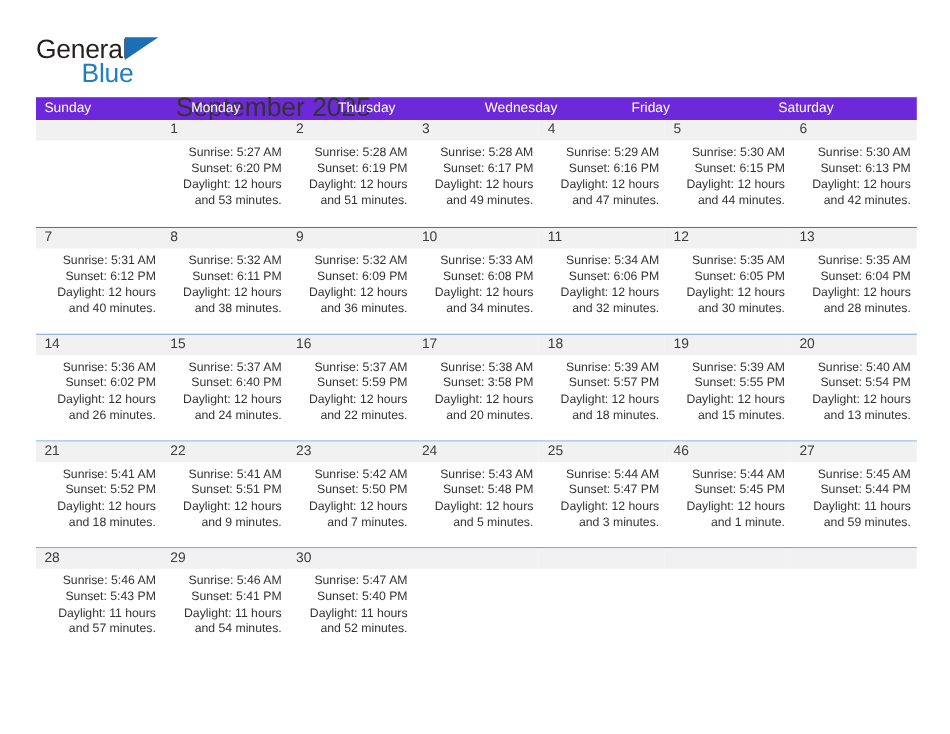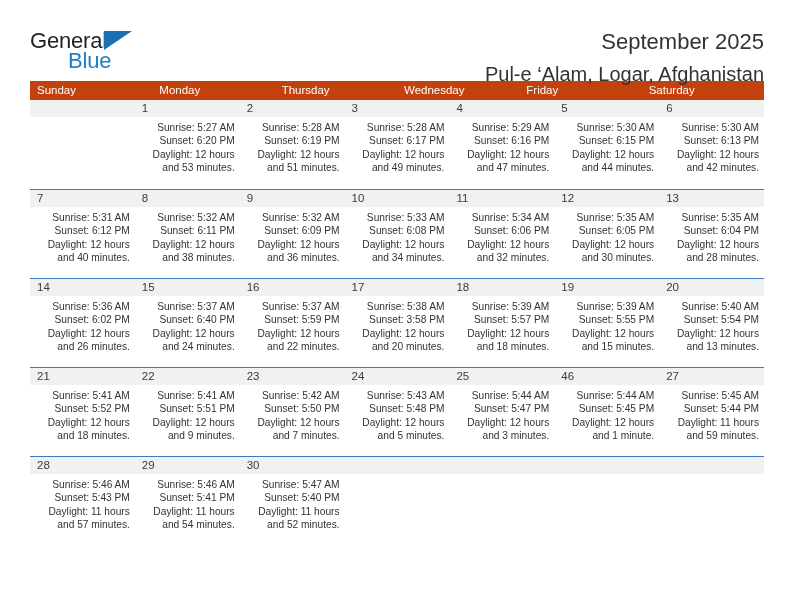--- a/index.html
+++ b/index.html
@@ -23,20 +23,21 @@
   }
 
   
   .header {
     display: flex;
     align-items: flex-start;
     justify-content: space-between;
     padding: 28px 28px 0 30px;
     height: 72px;
     box-sizing: border-box;
+    flex-direction: column;
   }
   .brand {
     position: relative;
     width: 120px;
     height: 48px;
     flex: none;
   }
   .brand-general {
     position: absolute;
     left: 0;
@@ -81,21 +82,21 @@
     white-space: nowrap;
   }
 
   
   .calendar {
     margin: 9px 28px 0 30px;
     width: 734px;
   }
   .weekdays {
     display: flex;
-    background: #c2410c;
+    background: #6d28d9;
     height: 19px;
   }
   .weekday {
     flex: 1 1 0;
     color: #ffffff;
     font-size: 11.5px;
     line-height: 19px;
     padding-left: 7px;
     box-sizing: border-box;
     white-space: nowrap;

